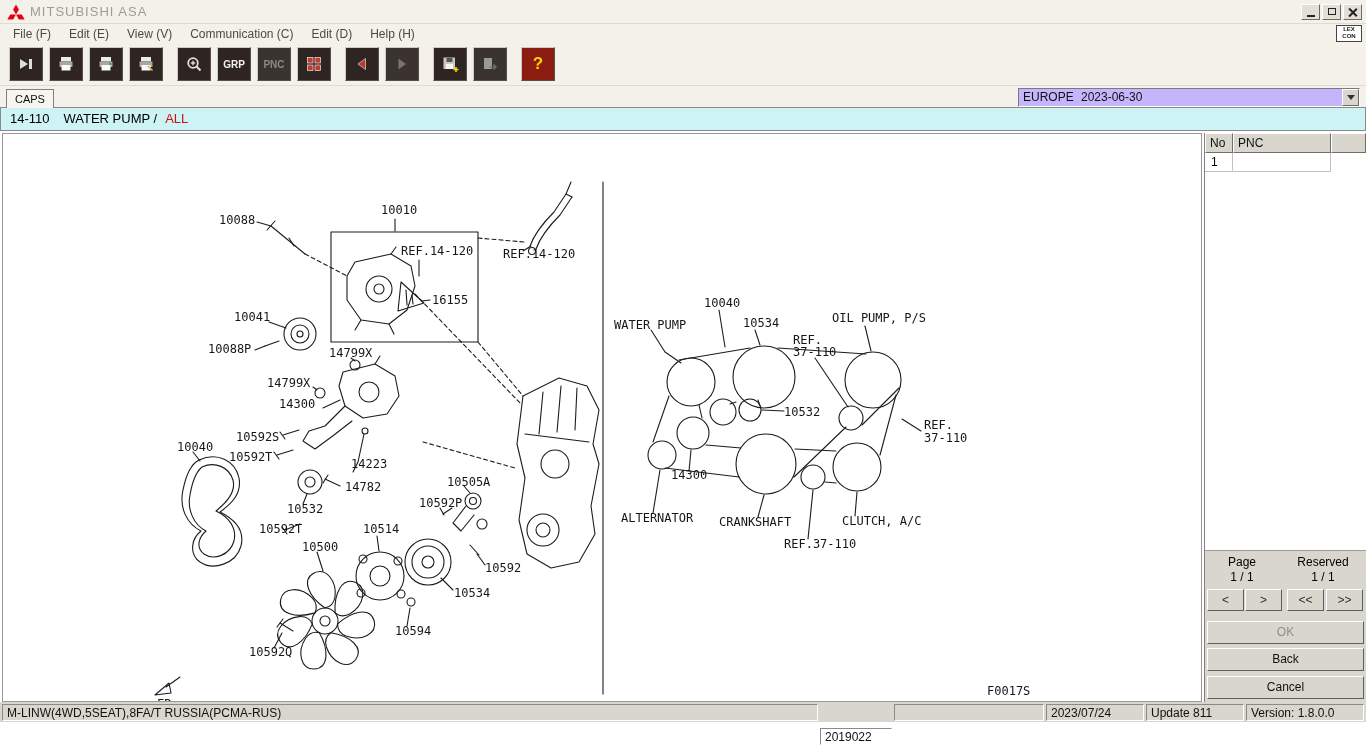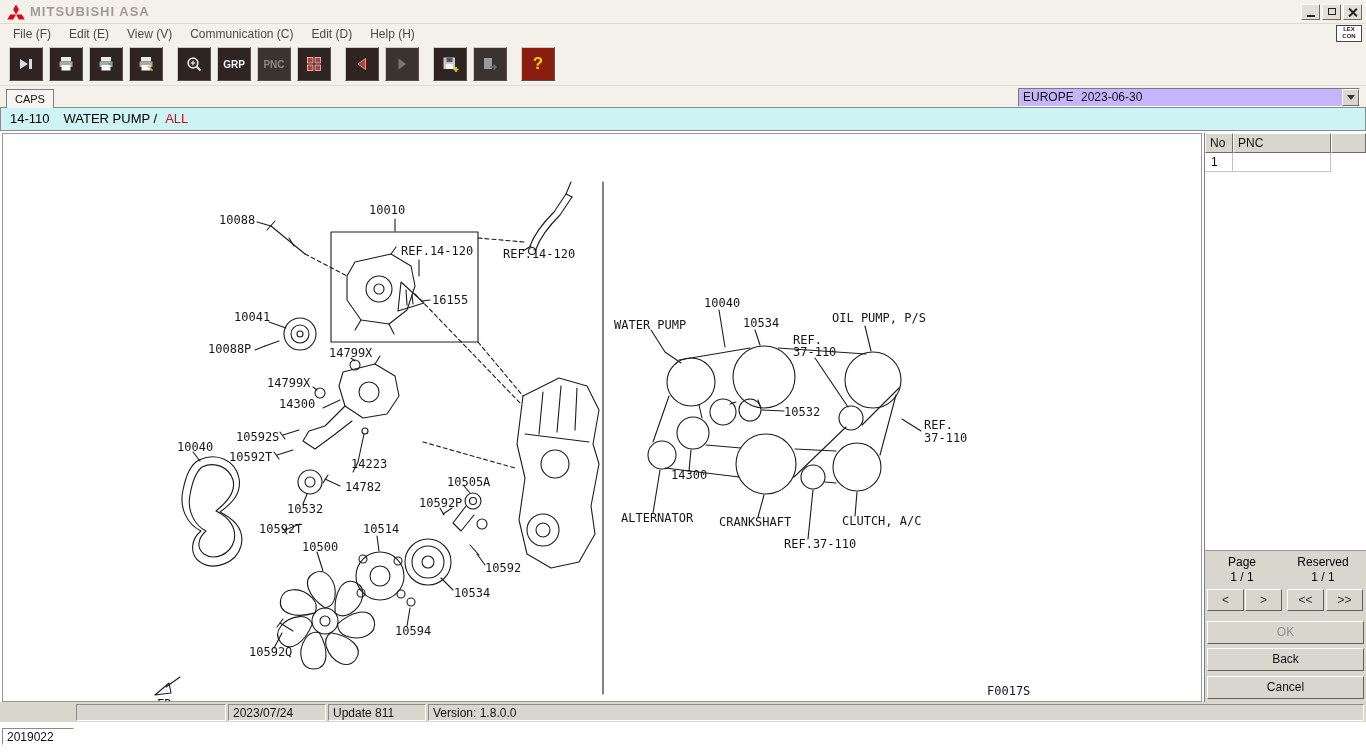--- a/index.html
+++ b/index.html
@@ -4,21 +4,21 @@
 <style>
   * { margin:0; padding:0; box-sizing:border-box; }
   body { width:1366px; height:755px; position:relative; background:#fff;
          font-family:"Liberation Sans", sans-serif; overflow:hidden; }
 
   
   .titlebar { position:absolute; left:0; top:0; width:1366px; height:24px;
               background:#f3f1ea; border-bottom:1px solid #dedbd2;
               display:flex; align-items:center; padding:0 4px; }
   .logo { width:20px; height:20px; margin:0 4px 0 2px; }
-  .apptitle { font-size:13px; font-weight:bold; letter-spacing:1px; color:#a09c94; }
+  .apptitle { font-size:13px; font-weight:normal; letter-spacing:1px; color:#a09c94; }
   .winbtns { margin-left:auto; display:flex; }
   .wbtn { width:19px; height:16px; background:#e2dfd6; border:1px solid;
           border-color:#ffffff #6e6a62 #6e6a62 #ffffff; margin-left:2px;
           display:flex; align-items:center; justify-content:center; cursor:default; }
   .g-min { width:8px; height:2px; background:#222; margin-top:8px; display:block; }
   .g-res { width:8px; height:7px; border:1px solid #222; display:block; }
   .g-x { position:relative; width:10px; height:10px; display:block; }
   .g-x::before,.g-x::after { content:""; position:absolute; left:4.5px; top:0;
      width:1.6px; height:11px; background:#222; }
   .g-x::before { transform:rotate(45deg);} .g-x::after { transform:rotate(-45deg);}
@@ -396,21 +396,21 @@
         <line x1="918" y1="297" x2="899" y2="285"></line>
         <line x1="686" y1="337" x2="688" y2="316"></line>
         <line x1="650" y1="379" x2="657" y2="336"></line>
         <line x1="755" y1="383" x2="761" y2="361"></line>
         <line x1="852" y1="382" x2="854" y2="358"></line>
         <line x1="805" y1="405" x2="810" y2="356"></line>
       </g>
     </svg>
     <div class="labels">
         <span class="dlabel" style="left: 216px; top: 79px;">10088</span>
-        <span class="dlabel" style="left: 366px; top: 69px;">10010</span>
+        <span class="dlabel" style="left: 378px; top: 69px;">10010</span>
         <span class="dlabel" style="left: 398px; top: 110px;">REF.14-120</span>
         <span class="dlabel" style="left: 500px; top: 113px;">REF.14-120</span>
         <span class="dlabel" style="left: 231px; top: 176px;">10041</span>
         <span class="dlabel" style="left: 429px; top: 159px;">16155</span>
         <span class="dlabel" style="left: 205px; top: 208px;">10088P</span>
         <span class="dlabel" style="left: 326px; top: 212px;">14799X</span>
         <span class="dlabel" style="left: 264px; top: 242px;">14799X</span>
         <span class="dlabel" style="left: 276px; top: 263px;">14300</span>
         <span class="dlabel" style="left: 233px; top: 296px;">10592S</span>
         <span class="dlabel" style="left: 226px; top: 316px;">10592T</span>
@@ -470,20 +470,21 @@
       <div class="navbtn" style="left:40px; top:38px;">&gt;</div>
       <div class="navbtn" style="left:82px; top:38px;">&lt;&lt;</div>
       <div class="navbtn" style="left:121px;top:38px;">&gt;&gt;</div>
       <div class="bigbtn disabled" style="top:70px;">OK</div>
       <div class="bigbtn" style="top:97px;">Back</div>
       <div class="bigbtn" style="top:125px;">Cancel</div>
     </div>
   </div>
 
   <div class="statusbar">
+    <div class="sfield s1">M-LINW(4WD,5SEAT),8FA/T RUSSIA(PCMA-RUS)</div>
     <div class="sfield s2">2019022</div>
     <div class="sfield s3"></div>
     <div class="sfield s4">2023/07/24</div>
     <div class="sfield s5">Update 811</div>
     <div class="sfield s6">Version: 1.8.0.0</div>
   </div>
 
 </div>
 
 </body></html>

